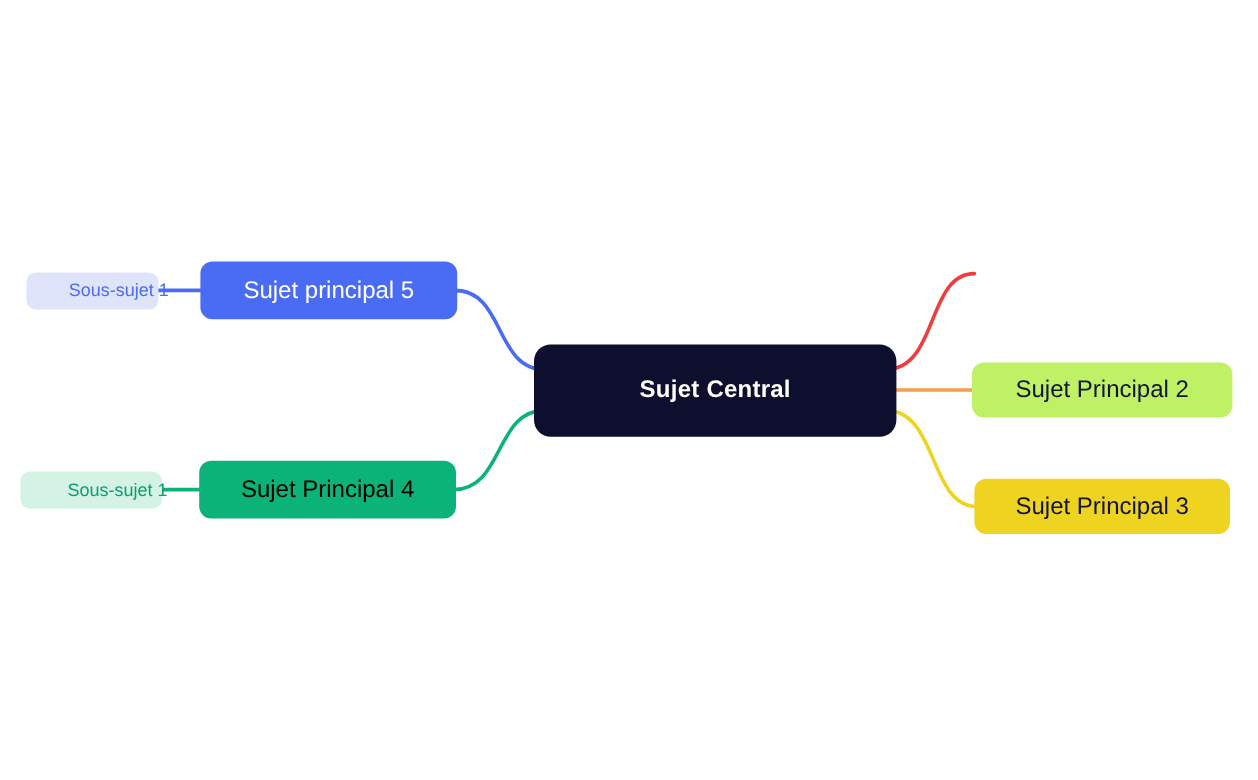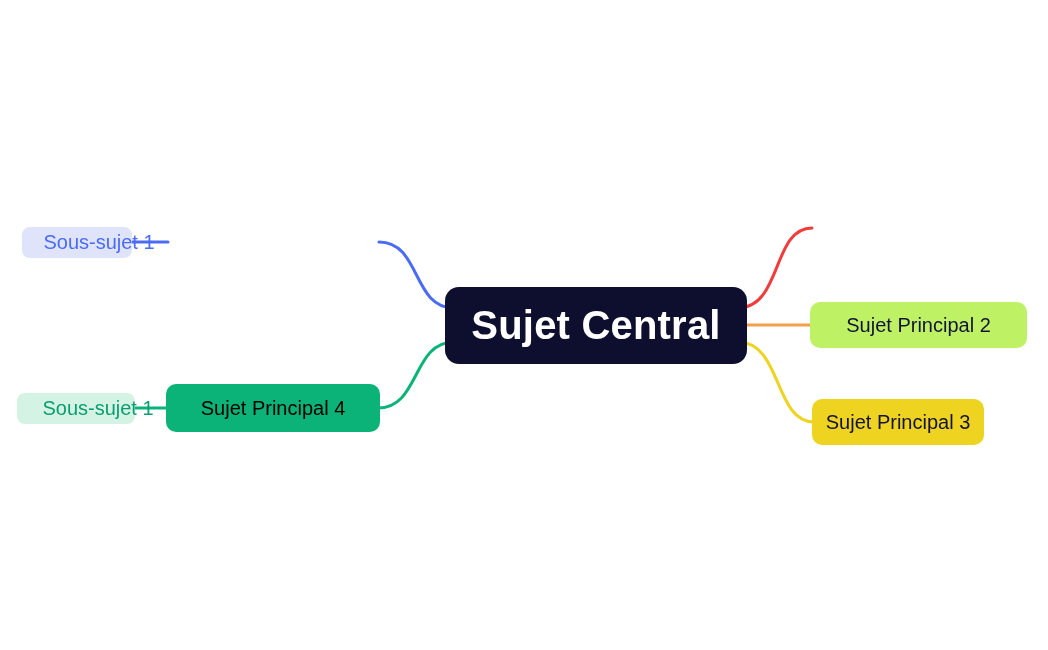--- a/index.html
+++ b/index.html
@@ -35,39 +35,39 @@
     box-sizing: border-box;
     white-space: nowrap;
     cursor: default;
   }
   .central {
     left: 445px;
     top: 287px;
     width: 302px;
     height: 77px;
     border-radius: 14px;
-    font-size: 40px;
+    font-size: 20px;
     font-weight: 700;
     letter-spacing: 0.2px;
   }
   .main {
     height: 46px;
     border-radius: 10px;
     font-size: 20px;
     font-weight: 500;
   }
   .pos-n1 { left: 810px; top: 205px; width: 214px; }
   .pos-n2 { left: 810px; top: 302px; width: 217px; }
-  .pos-n3 { left: 812px; top: 399px; width: 172px; }
+  .pos-n3 { left: 812px; top: 399px; width: 213px; }
   .pos-n5 { left: 167px; top: 218px; width: 214px; height: 48px; }
   .pos-n4 { left: 166px; top: 384px; width: 214px; height: 48px; }
   .sub {
     height: 31px;
     border-radius: 8px;
-    font-size: 20px;
+    font-size: 15px;
     font-weight: 400;
     padding-left: 44px;
   }
   .pos-s5 { left: 22px; top: 227px; width: 110px; }
   .pos-s4 { left: 17px; top: 393px; width: 118px; }
 </style>
 </head>
 <body>
 
 <div class="canvas">
@@ -88,20 +88,23 @@
 
 
   <div class="node main pos-n2" style="background-color: #bef264;">
     <span style="color: rgb(19, 19, 53);">Sujet Principal 2</span>
   </div>
 
   <div class="node main pos-n3" style="background-color: rgb(238, 211, 32);">
     <span style="color: rgb(19, 19, 53);">Sujet Principal 3</span>
   </div>
 
+  <div class="node main pos-n5" style="background-color: rgb(74, 108, 245);">
+    <span style="color: rgb(255, 255, 255);">Sujet principal 5</span>
+  </div>
 
   <div class="node main pos-n4" style="background-color: rgb(12, 179, 120);">
     <span style="color: #000000;">Sujet Principal 4</span>
   </div>
 
   <div class="node sub pos-s5" style="background-color: rgb(223, 228, 251);">
     <span style="color: rgb(74, 108, 245);">Sous-sujet 1</span>
   </div>
 
   <div class="node sub pos-s4" style="background-color: rgb(212, 243, 229);">

